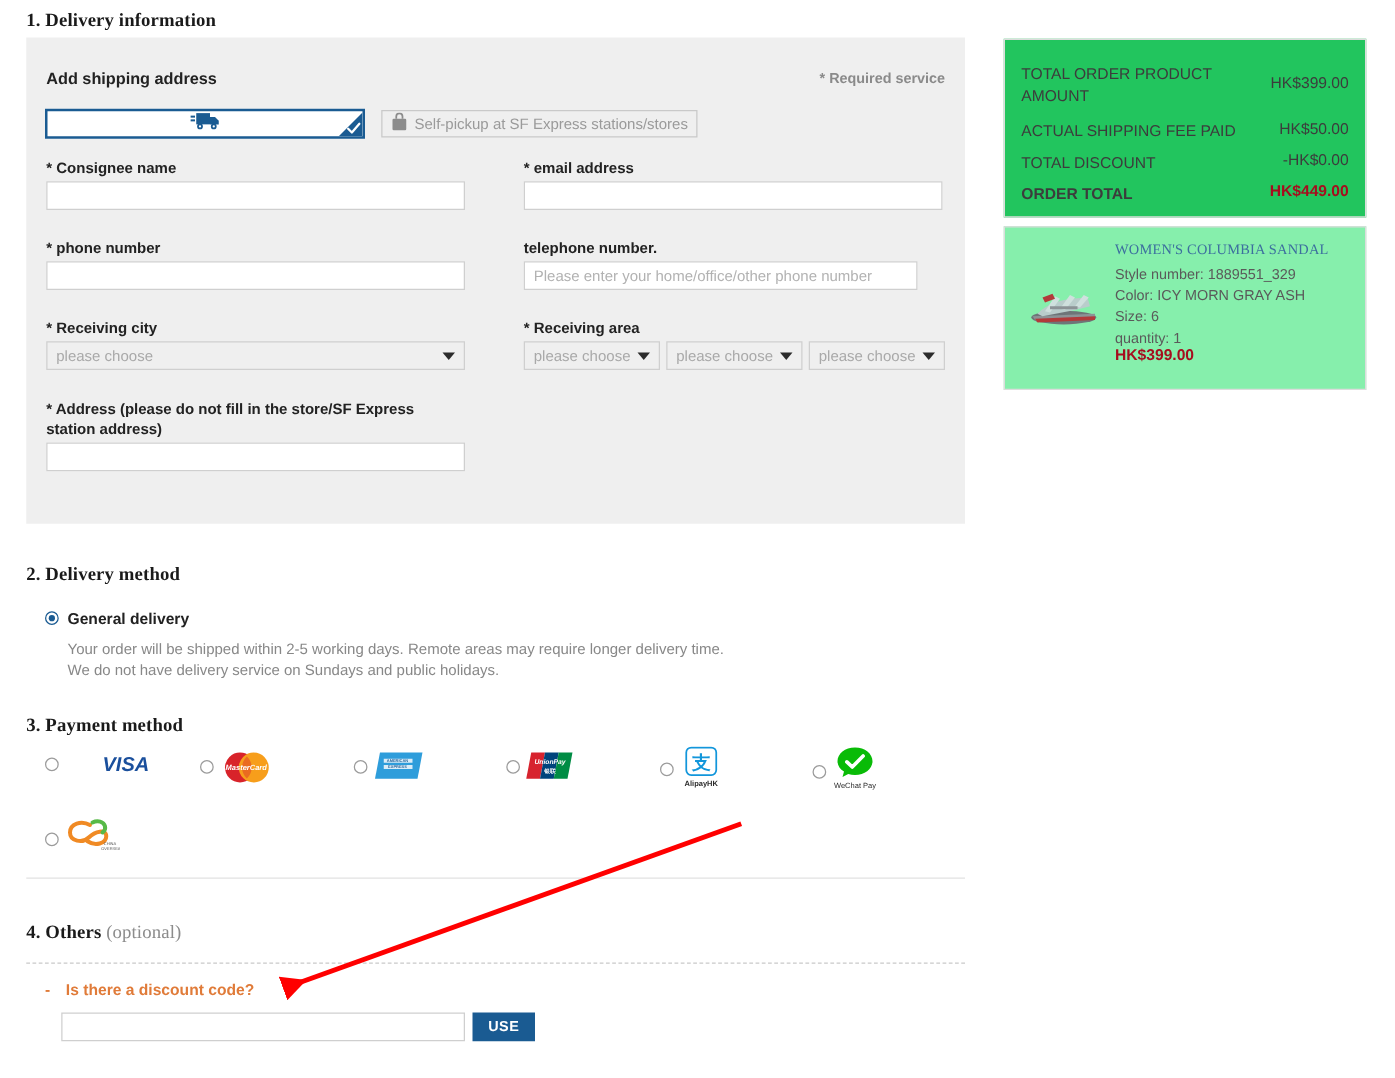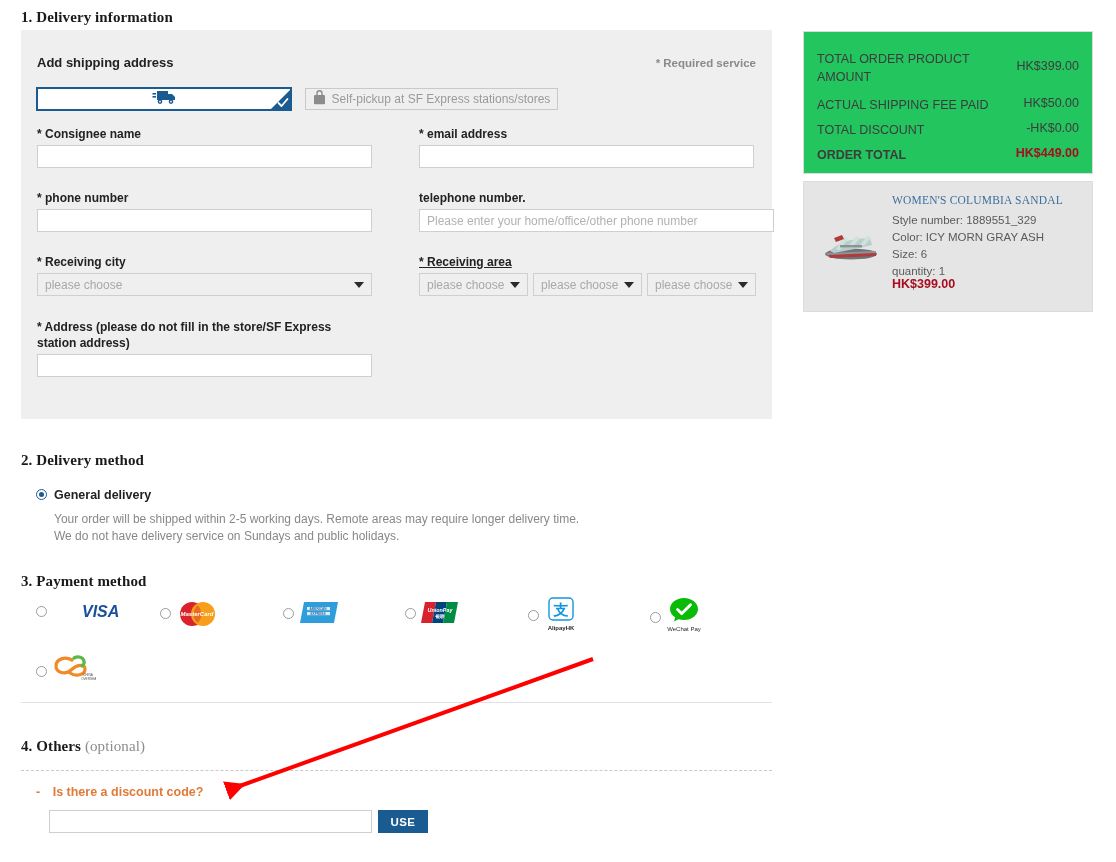--- a/index.html
+++ b/index.html
@@ -201,21 +201,21 @@
     position: absolute; left: 0; top: 0; width: 160px;
     line-height: 1.45;
   }
   .sum-row .val { position: absolute; right: 0; top: 0; }
   .sum-row.total .lbl, .sum-row.total .val { font-weight: bold; }
   .sum-row.total .val { color: #a60d1e; }
 
   .product-box {
     position: absolute; left: 803px; top: 181px;
     width: 290px; height: 131px;
-    background: #e5e5e5; border: 1px solid #dcdcdc;
+    background: #86efac; border: 1px solid #dcdcdc;
   }
   .prod-thumb {
     position: absolute; left: 16px; top: 33px;
     width: 62px; height: 50px;
   }
   .prod-name {
     position: absolute; left: 88px; top: 12px;
     font-family: "Liberation Serif", serif;
     font-size: 11.5px; color: #3c6f9e; letter-spacing: .2px;
   }
@@ -276,27 +276,27 @@
       </svg>
     </span>
     <span>Self-pickup at SF Express stations/stores</span>
   </div>
 
   <div class="field-label" style="left:37px; top:126px;">* Consignee name</div>
   <div class="field-label" style="left:419px; top:126px;">* email address</div>
   <div class="field-label" style="left:37px; top:190px;">* phone number</div>
   <div class="field-label" style="left:419px; top:190px;">telephone number.</div>
   <div class="field-label" style="left:37px; top:254px;">* Receiving city</div>
-  <div class="field-label" style="left:419px; top:254px;text-decoration:underline;">* Receiving area</div>
+  <div class="field-label" style="left:419px; top:254px;">* Receiving area</div>
   <div class="field-label" style="left:37px; top:319px; width:325px;">* Address (please do not fill in the store/SF Express station address)</div>
 
   <input class="txt-input" style="left: 37px; top: 145px; width: 335px;" id="consignee-input" placeholder="">
   <input class="txt-input" style="left: 419px; top: 145px; width: 335px;" id="email-input" placeholder="">
   <input class="txt-input" style="left: 37px; top: 209px; width: 335px;" id="phone-input" placeholder="">
-  <input class="txt-input" style="left: 419px; top: 209px; width: 355px;" id="telephone-input" placeholder="Please enter your home/office/other phone number">
+  <input class="txt-input" style="left: 419px; top: 209px; width: 315px;" id="telephone-input" placeholder="Please enter your home/office/other phone number">
   <input class="txt-input" style="left: 37px; top: 354px; width: 335px;" id="address-input" placeholder="">
 
   <div class="sel" style="left:37px; top:273px; width:335px;">
     <span>please choose</span>
     <span class="caret"></span>
   </div>
   <div class="sel" style="left:419px; top:273px; width:109px;">
     <span>please choose</span>
     <span class="caret"></span>
   </div>

